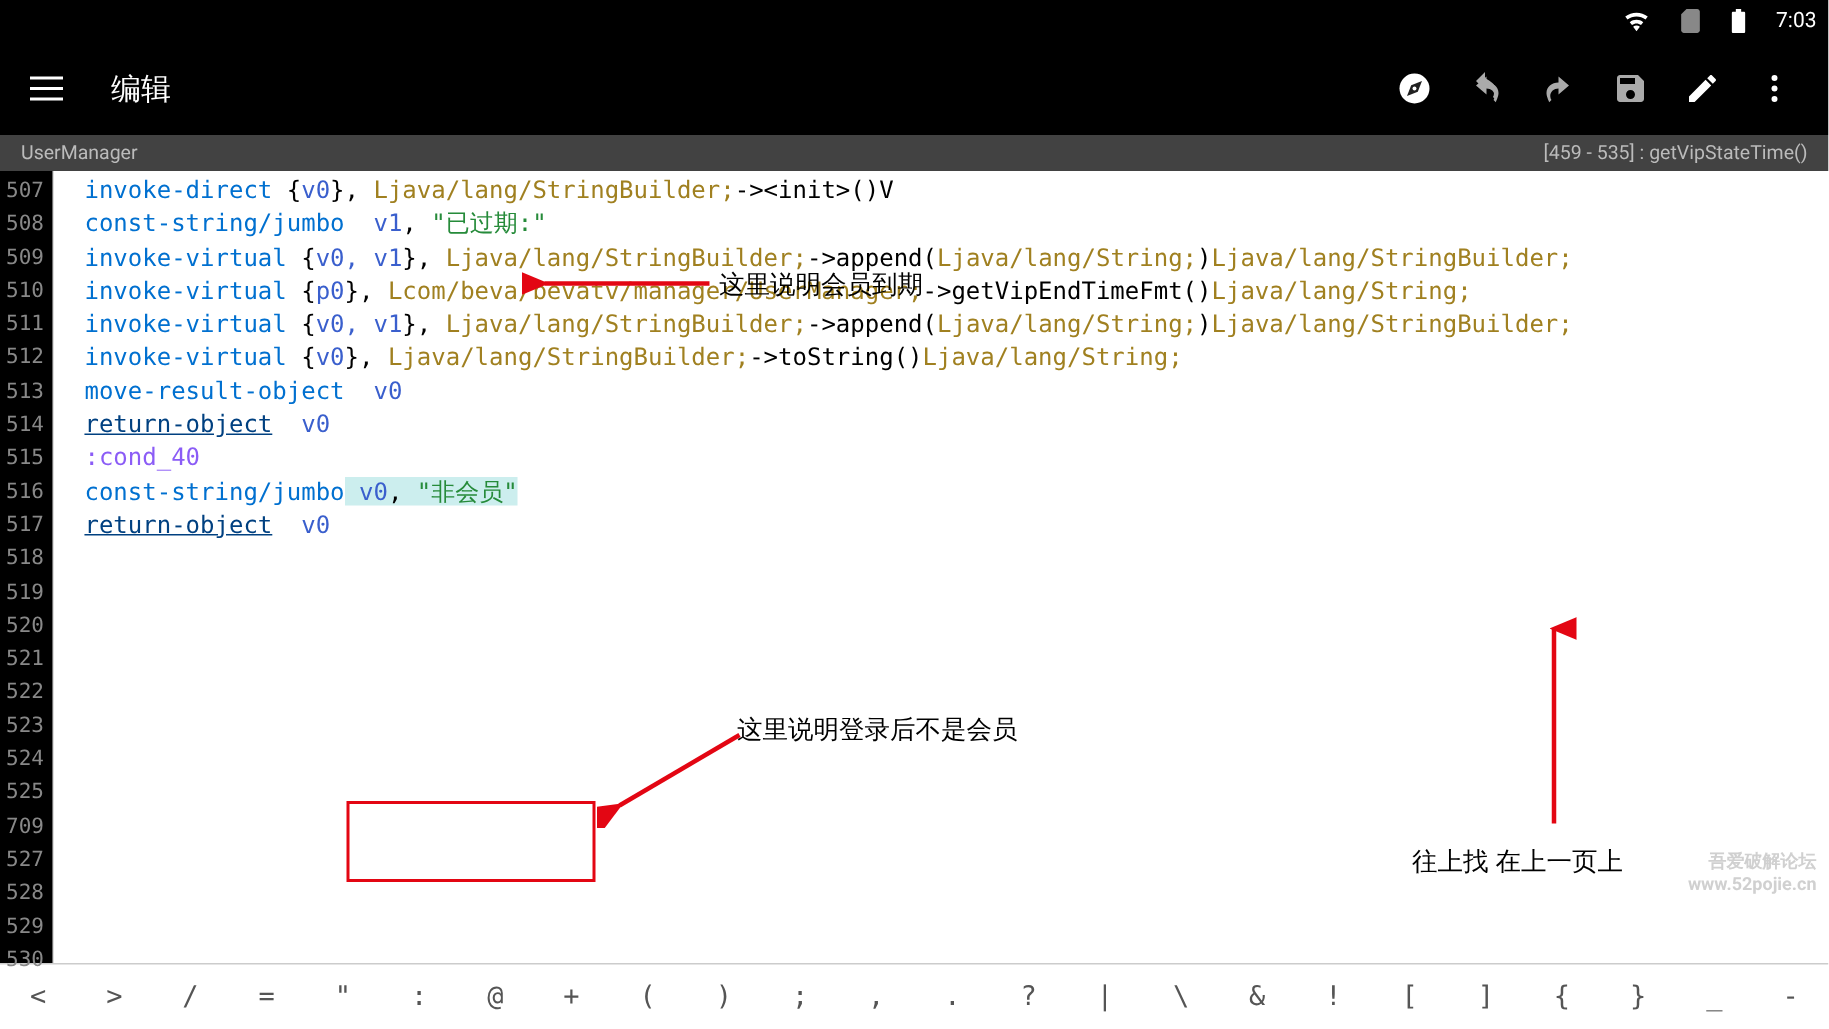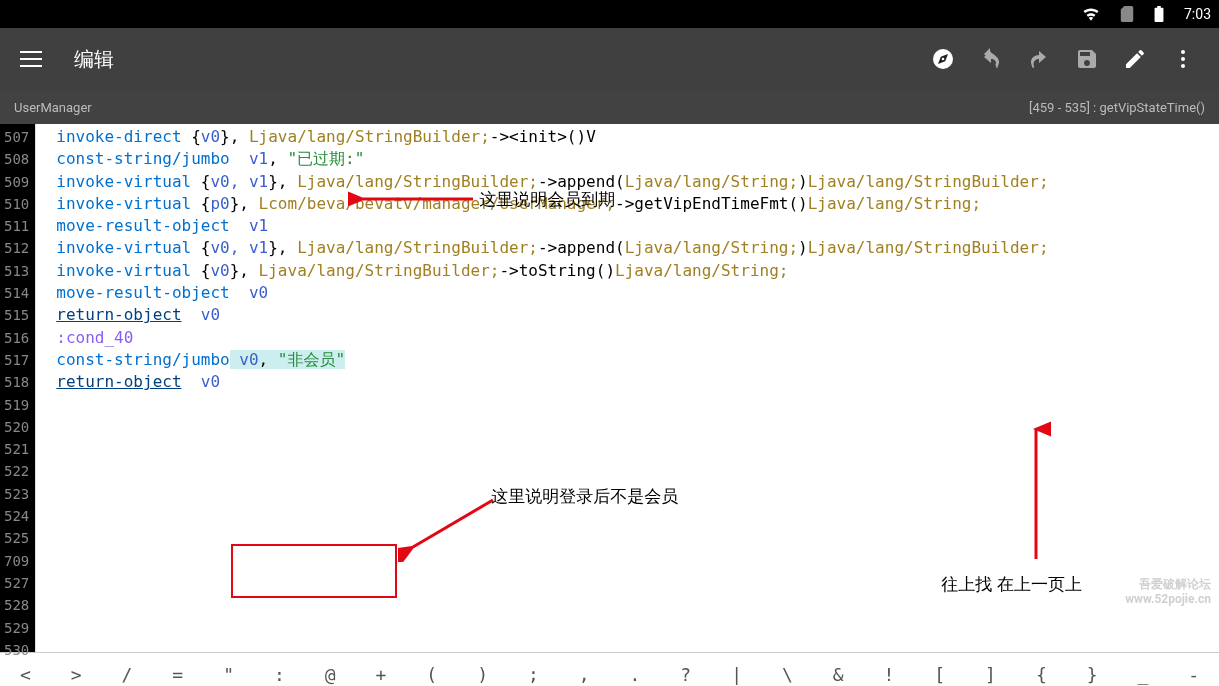--- a/index.html
+++ b/index.html
@@ -2,29 +2,29 @@
 <html><head>
 <meta charset="utf-8">
 <style>
 * { margin: 0; padding: 0; box-sizing: border-box; }
 body { font-family: -apple-system, "Segoe UI", Roboto, sans-serif; width: 1219px; height: 686px; overflow: hidden; background: #fff; }
 
 .status-bar { background: #000; height: 28px; display: flex; justify-content: flex-end; align-items: center; padding: 0 8px; gap: 20px; color: #fff; font-size: 14px; }
 .status-bar svg { fill: #fff; }
 .sim-icon { fill: #888 !important; }
 
-.app-bar { background: #404040; height: 62px; display: flex; align-items: center; padding: 12px 12px; color: #fff; }
+.app-bar { background: #000000; height: 62px; display: flex; align-items: center; padding: 12px 12px; color: #fff; }
 .hamburger { display: flex; flex-direction: column; gap: 5px; padding: 8px; cursor: pointer; }
 .hamburger span { width: 22px; height: 2px; background: #fff; }
 .app-title { font-size: 20px; font-weight: 400; margin-left: 24px; flex: 1; }
 .toolbar-btn { width: 48px; height: 48px; display: flex; align-items: center; justify-content: center; cursor: pointer; }
 .toolbar-btn svg { width: 24px; height: 24px; fill: #fff; }
 .toolbar-btn.dim svg { fill: #aaa; }
 
-.info-bar { background: #424242; height: 34px; display: flex; justify-content: space-between; align-items: center; padding: 0 14px; color: #bbb; font-size: 13px; }
+.info-bar { background: #424242; height: 24px; display: flex; justify-content: space-between; align-items: center; padding: 0 14px; color: #bbb; font-size: 13px; }
 
 .editor { display: flex; height: 528px; background: #fff; position: relative; }
 .gutter { background: #000000; border-right: 1px solid #ddd; color: #888; font-size: 14px; text-align: right; padding: 2px 6px 0 4px; line-height: 22.3px; font-family: "DejaVu Sans Mono", monospace; }
 .code { flex: 1; padding: 2px 0 0 20px; font-family: "DejaVu Sans Mono", Consolas, monospace; font-size: 16px; line-height: 22.3px; position: relative; }
 .code-line { white-space: pre; }
 
 .kw1 { color: #004080; text-decoration: underline; }
 .kw2 { color: #0070d0; }
 .reg { color: #3a5fcd; }
 .str { color: #268b3a; }
@@ -137,21 +137,20 @@
   <div class="code">
     <div class="code-line"></div>
     <div class="code-line"><span class="kw2">invoke-direct</span> {<span class="reg">v0</span>}, <span class="cls">Ljava/lang/StringBuilder;</span><span>-&gt;&lt;init&gt;()V</span></div>
     <div class="code-line"></div>
     <div class="code-line"><span class="kw2">const-string/jumbo</span>  <span class="reg">v1</span>, <span class="str">"已过期:"</span></div>
     <div class="code-line"></div>
     <div class="code-line"><span class="kw2">invoke-virtual</span> {<span class="reg">v0, v1</span>}, <span class="cls">Ljava/lang/StringBuilder;</span><span>-&gt;append(</span><span class="cls">Ljava/lang/String;</span><span>)</span><span class="cls">Ljava/lang/StringBuilder;</span></div>
     <div class="code-line"></div>
     <div class="code-line"><span class="kw2">invoke-virtual</span> {<span class="reg">p0</span>}, <span class="cls">Lcom/beva/bevatv/manager/UserManager;</span><span>-&gt;getVipEndTimeFmt()</span><span class="cls">Ljava/lang/String;</span></div>
     <div class="code-line"></div>
-    <div class="code-line"><span class="kw2">move-result-object</span>  <span class="reg">v1</span></div>
     <div class="code-line"></div>
     <div class="code-line"><span class="kw2">invoke-virtual</span> {<span class="reg">v0, v1</span>}, <span class="cls">Ljava/lang/StringBuilder;</span><span>-&gt;append(</span><span class="cls">Ljava/lang/String;</span><span>)</span><span class="cls">Ljava/lang/StringBuilder;</span></div>
     <div class="code-line"></div>
     <div class="code-line"><span class="kw2">invoke-virtual</span> {<span class="reg">v0</span>}, <span class="cls">Ljava/lang/StringBuilder;</span><span>-&gt;toString()</span><span class="cls">Ljava/lang/String;</span></div>
     <div class="code-line"></div>
     <div class="code-line"><span class="kw2">move-result-object</span>  <span class="reg">v0</span></div>
     <div class="code-line"></div>
     <div class="code-line"><span class="kw1">return-object</span>  <span class="reg">v0</span></div>
     <div class="code-line"></div>
     <div class="code-line"><span class="lbl">:cond_40</span></div>

